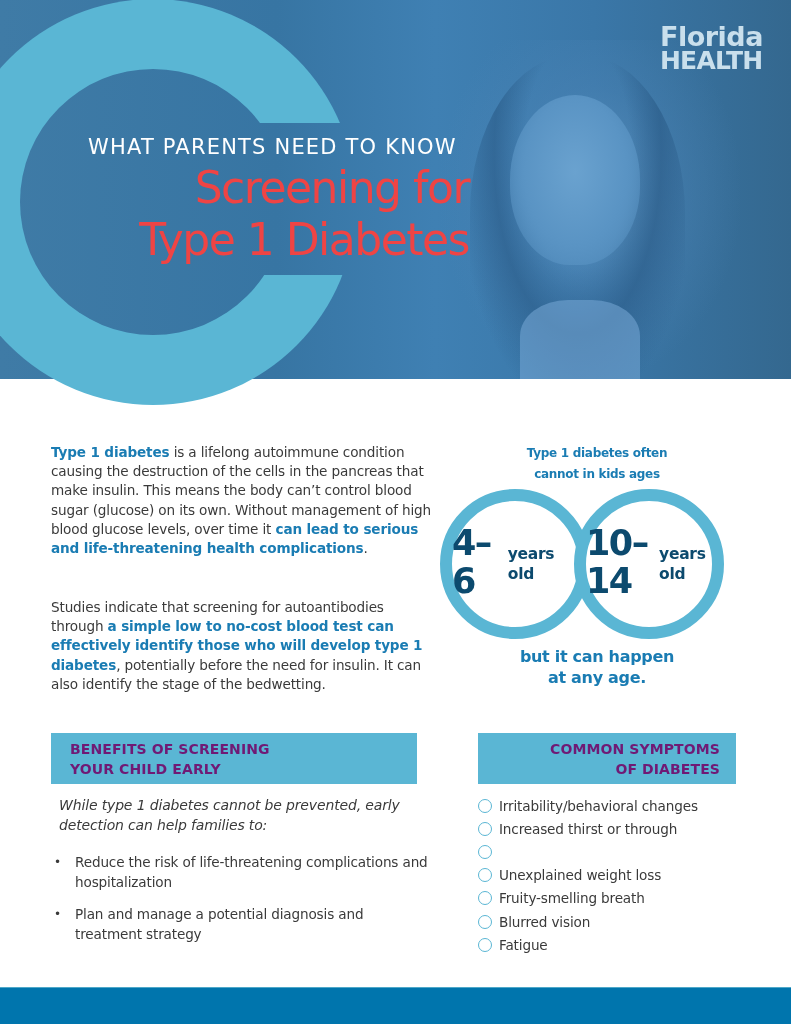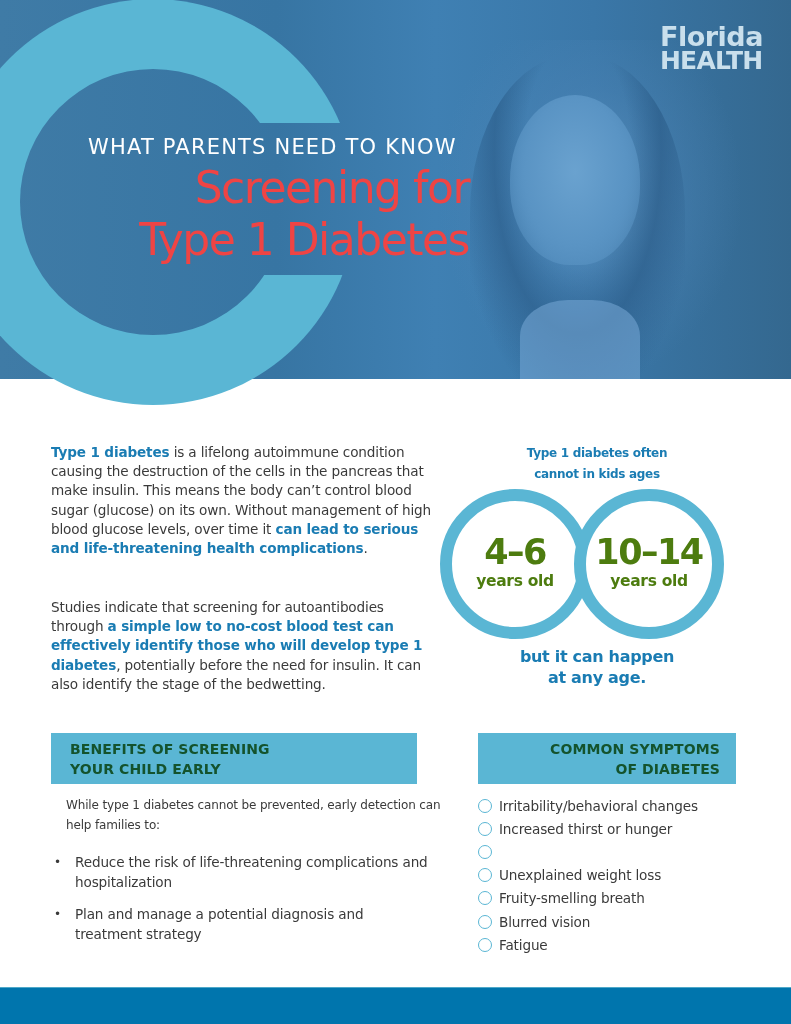--- a/index.html
+++ b/index.html
@@ -64,45 +64,45 @@
 
   
   .ages-head {
     position: absolute; left: 466px; width: 262px; top: 443px;
     text-align: center; color: #1a7cb3; font-weight: bold; font-size: 12px; line-height: 21px;
     letter-spacing: -0.3px;
   }
   .age-circle {
     position: absolute; width: 150px; height: 150px; border-radius: 50%;
     border: 12px solid #5ab6d4; background: #ffffff;
-    display: flex; flex-direction: column; align-items: center; justify-content: center;
-    color: #4d7c0f;
+    display: flex; flex-direction: row; align-items: center; justify-content: center;
+    color: #0c4a6e;
   }
   .age-circle.c1 { left: 440px; top: 489px; }
   .age-circle.c2 { left: 574px; top: 489px; }
   .age-num { font-weight: bold; font-size: 35px; line-height: 38px; letter-spacing: -1.5px; margin-top: -4px; }
   .age-unit { font-weight: bold; font-size: 15.5px; line-height: 20px; letter-spacing: -0.3px; }
   .ages-foot {
     position: absolute; left: 466px; width: 262px; top: 646px;
     text-align: center; color: #1a7cb3; font-weight: bold; font-size: 16px; line-height: 21px;
     letter-spacing: -0.3px;
   }
 
   
   .banner {
-    position: absolute; top: 733px; height: 51px; background: #5ab6d4; color: #14532d;
+    position: absolute; top: 733px; height: 51px; background: #5ab6d4; color: #701a75;
     font-weight: bold; font-size: 14px; line-height: 20px; letter-spacing: 0.1px;
     display: flex; flex-direction: column; justify-content: center;
   }
   .banner.benefits { left: 51px; width: 366px; padding-left: 19px; text-align: left; }
   .banner.symptoms { left: 478px; width: 258px; padding-right: 16px; text-align: right; }
 
   .benefits-intro {
-    position: absolute; left: 66px; top: 796px; width: 380px;
-    font-size: 12px; line-height: 19.5px; color: #3a3a3a; letter-spacing: -0.15px;
+    position: absolute; left: 59px; top: 796px; width: 380px;
+    font-size: 14px; line-height: 19.5px; color: #3a3a3a; letter-spacing: -0.15px; font-style: italic;
   }
   .benefit-list { position: absolute; left: 51px; top: 852px; width: 380px; list-style: none; }
   .benefit-item {
     position: relative; padding-left: 24px; font-size: 13.6px; line-height: 20px; color: #3a3a3a;
     letter-spacing: -0.15px; margin-bottom: 12px;
   }
   .benefit-bullet { position: absolute; left: 3px; top: 0; font-size: 12px; color: #3a3a3a; }
 
   .symptom-list { position: absolute; left: 478px; top: 794px; width: 280px; list-style: none; }
   .symptom-item {
@@ -195,21 +195,21 @@
   <span>COMMON SYMPTOMS</span>
   <span>OF DIABETES</span>
 </div>
 <ul class="symptom-list">
   <li class="symptom-item">
       <span class="symptom-bullet"></span>
       <span>Irritability/behavioral changes</span>
     </li>
   <li class="symptom-item">
       <span class="symptom-bullet"></span>
-      <span>Increased thirst or hunger</span>
+      <span>Increased thirst or through</span>
     </li>
   <li class="symptom-item">
       <span class="symptom-bullet"></span>
     </li>
   <li class="symptom-item">
       <span class="symptom-bullet"></span>
       <span>Unexplained weight loss</span>
     </li>
   <li class="symptom-item">
       <span class="symptom-bullet"></span>

